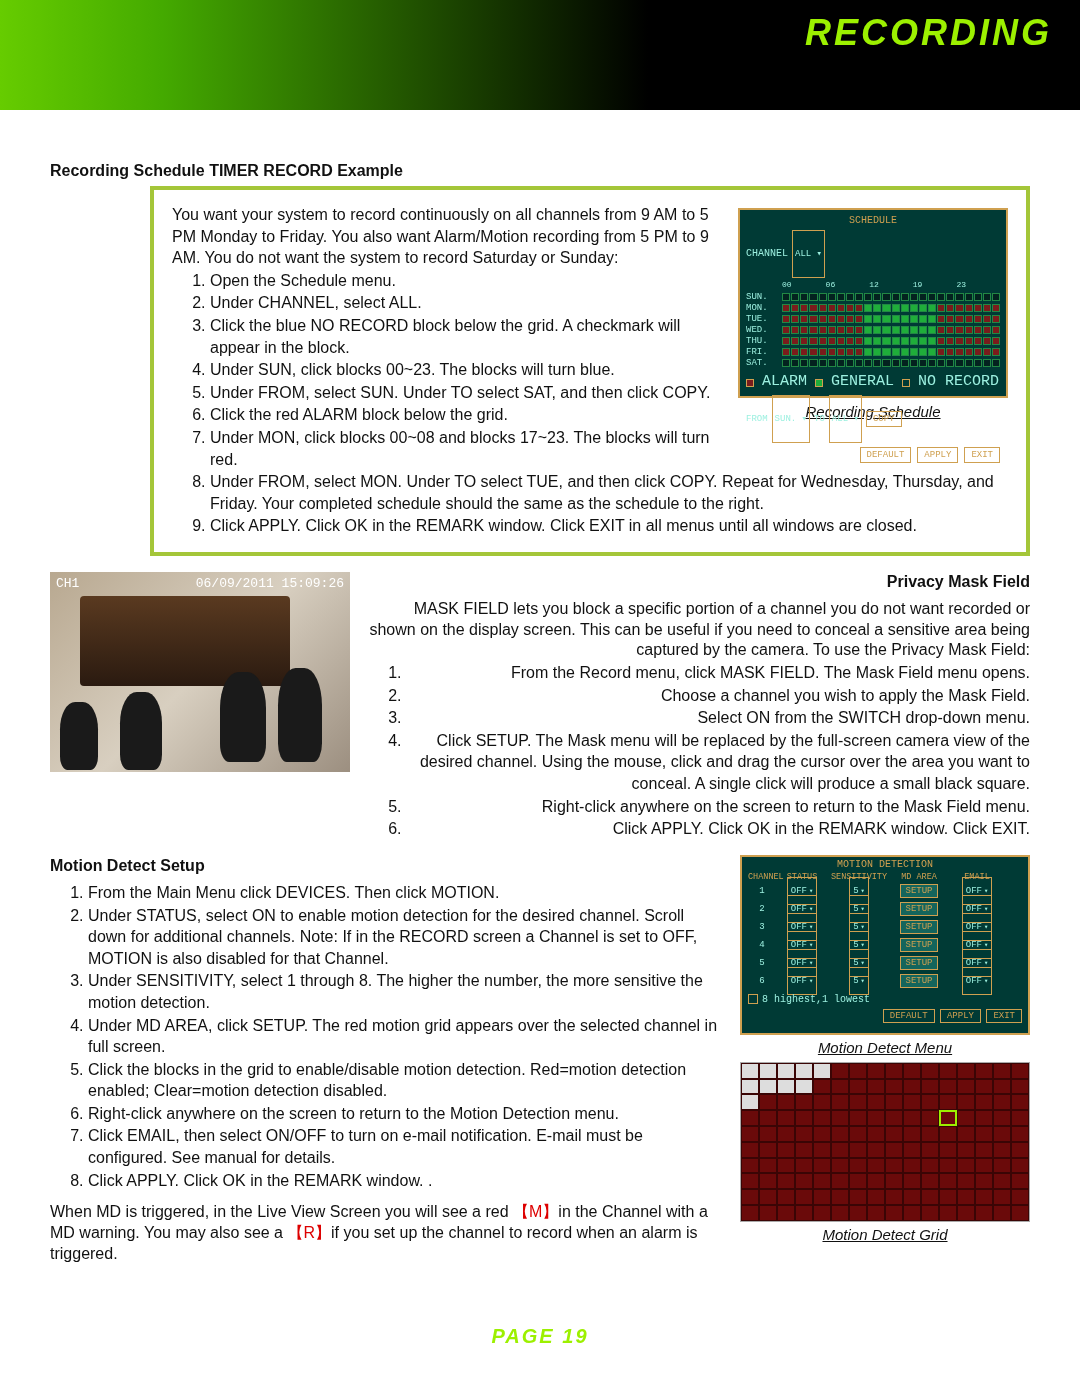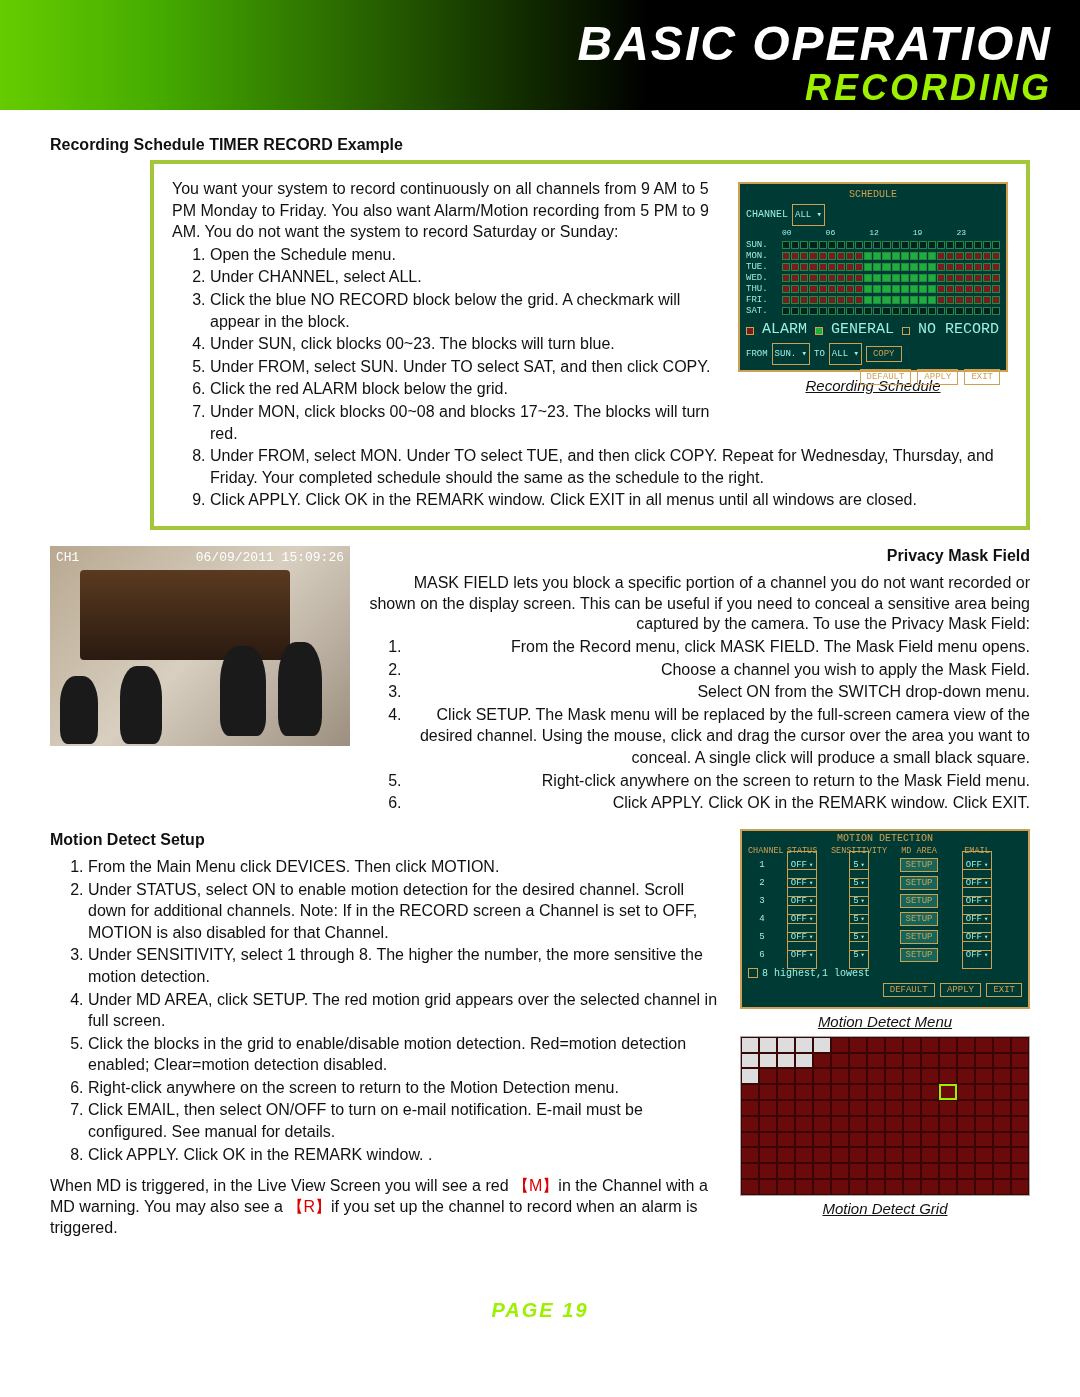--- a/index.html
+++ b/index.html
@@ -29,21 +29,21 @@
   .title-2 {
     font-family: "Arial Black", Arial, sans-serif;
     font-size: 36px;
     font-weight: 900;
     font-style: italic;
     letter-spacing: 3px;
     color: #9cf000;
     text-transform: uppercase;
     margin-top: -4px;
   }
-  .content { padding: 16px 50px 60px 50px; }
+  .content { padding: 16px 50px 60px 50px; margin-top: 26px; }
   .sec-head { font-weight: 900; font-size: 16px; margin: 10px 0 6px 0; }
   .example-box {
     border: 4px solid #a4c639;
     padding: 14px 18px;
     margin: 4px 0 16px 100px;
     line-height: 1.35;
   }
   ol { margin-left: 38px; }
   ol li { margin: 1px 0; line-height: 1.35; }
   .sched-fig {
@@ -73,21 +73,21 @@
   .sched-hrs { display:flex; margin-left:36px; margin-bottom:1px;}
   .sched-hrs span { flex:1; font-size:8px; text-align:left;}
   .sched-legend { font-size: 15px; margin: 4px 0 2px 0; display:flex; gap:8px; align-items:center;}
   .lg-box { display:inline-block; width:8px; height:8px; border:1px solid #cfa050; vertical-align:middle;}
   .sched-from { font-size:9px; display:flex; gap:4px; align-items:center;}
   .tiny-btn {
     display:inline-block; border:1px solid #cfa050; color:#cfa050;
     font-size:9px; padding:1px 6px; font-family:"Courier New",monospace;
     background:transparent;
   }
-  .tiny-sel { border:1px solid #cfa050; font-size:9px; padding:4px 2px; color:#9cf0e0;}
+  .tiny-sel { border:1px solid #cfa050; font-size:9px; padding:17px 2px; color:#9cf0e0;}
   .sched-btns { text-align:right; margin-top:4px; }
   .fig-caption { text-align:center; font-style: italic; font-size: 15px; margin-top: 4px; text-decoration: underline; }
 
   .privacy-block { display:flex; gap:18px; margin-top:10px;text-align:right; }
   .cctv-thumb {
     width: 300px; height: 200px; flex: 0 0 300px;
     background: #222; position: relative; overflow:hidden;
   }
   .cctv-floor {
     position:absolute; left:0; right:0; top:0; bottom:0;
@@ -134,21 +134,20 @@
   .page-footer{
     height:40px; text-align:center;
     font-family:"Arial Black",sans-serif; font-style:italic; font-weight:900;
     letter-spacing:2px; color:#9cf000; font-size:20px; text-transform:uppercase;
   }
 </style>
 </head>
 <body>
 
 <div class="page-header">
-  <div class="title-1">Basic Operation</div>
   <div class="title-2">Recording</div>
 </div>
 
 <div class="content">
 
   <div class="sec-head">Recording Schedule TIMER RECORD Example</div>
 
   <div class="example-box">
 
     <div class="sched-fig">

